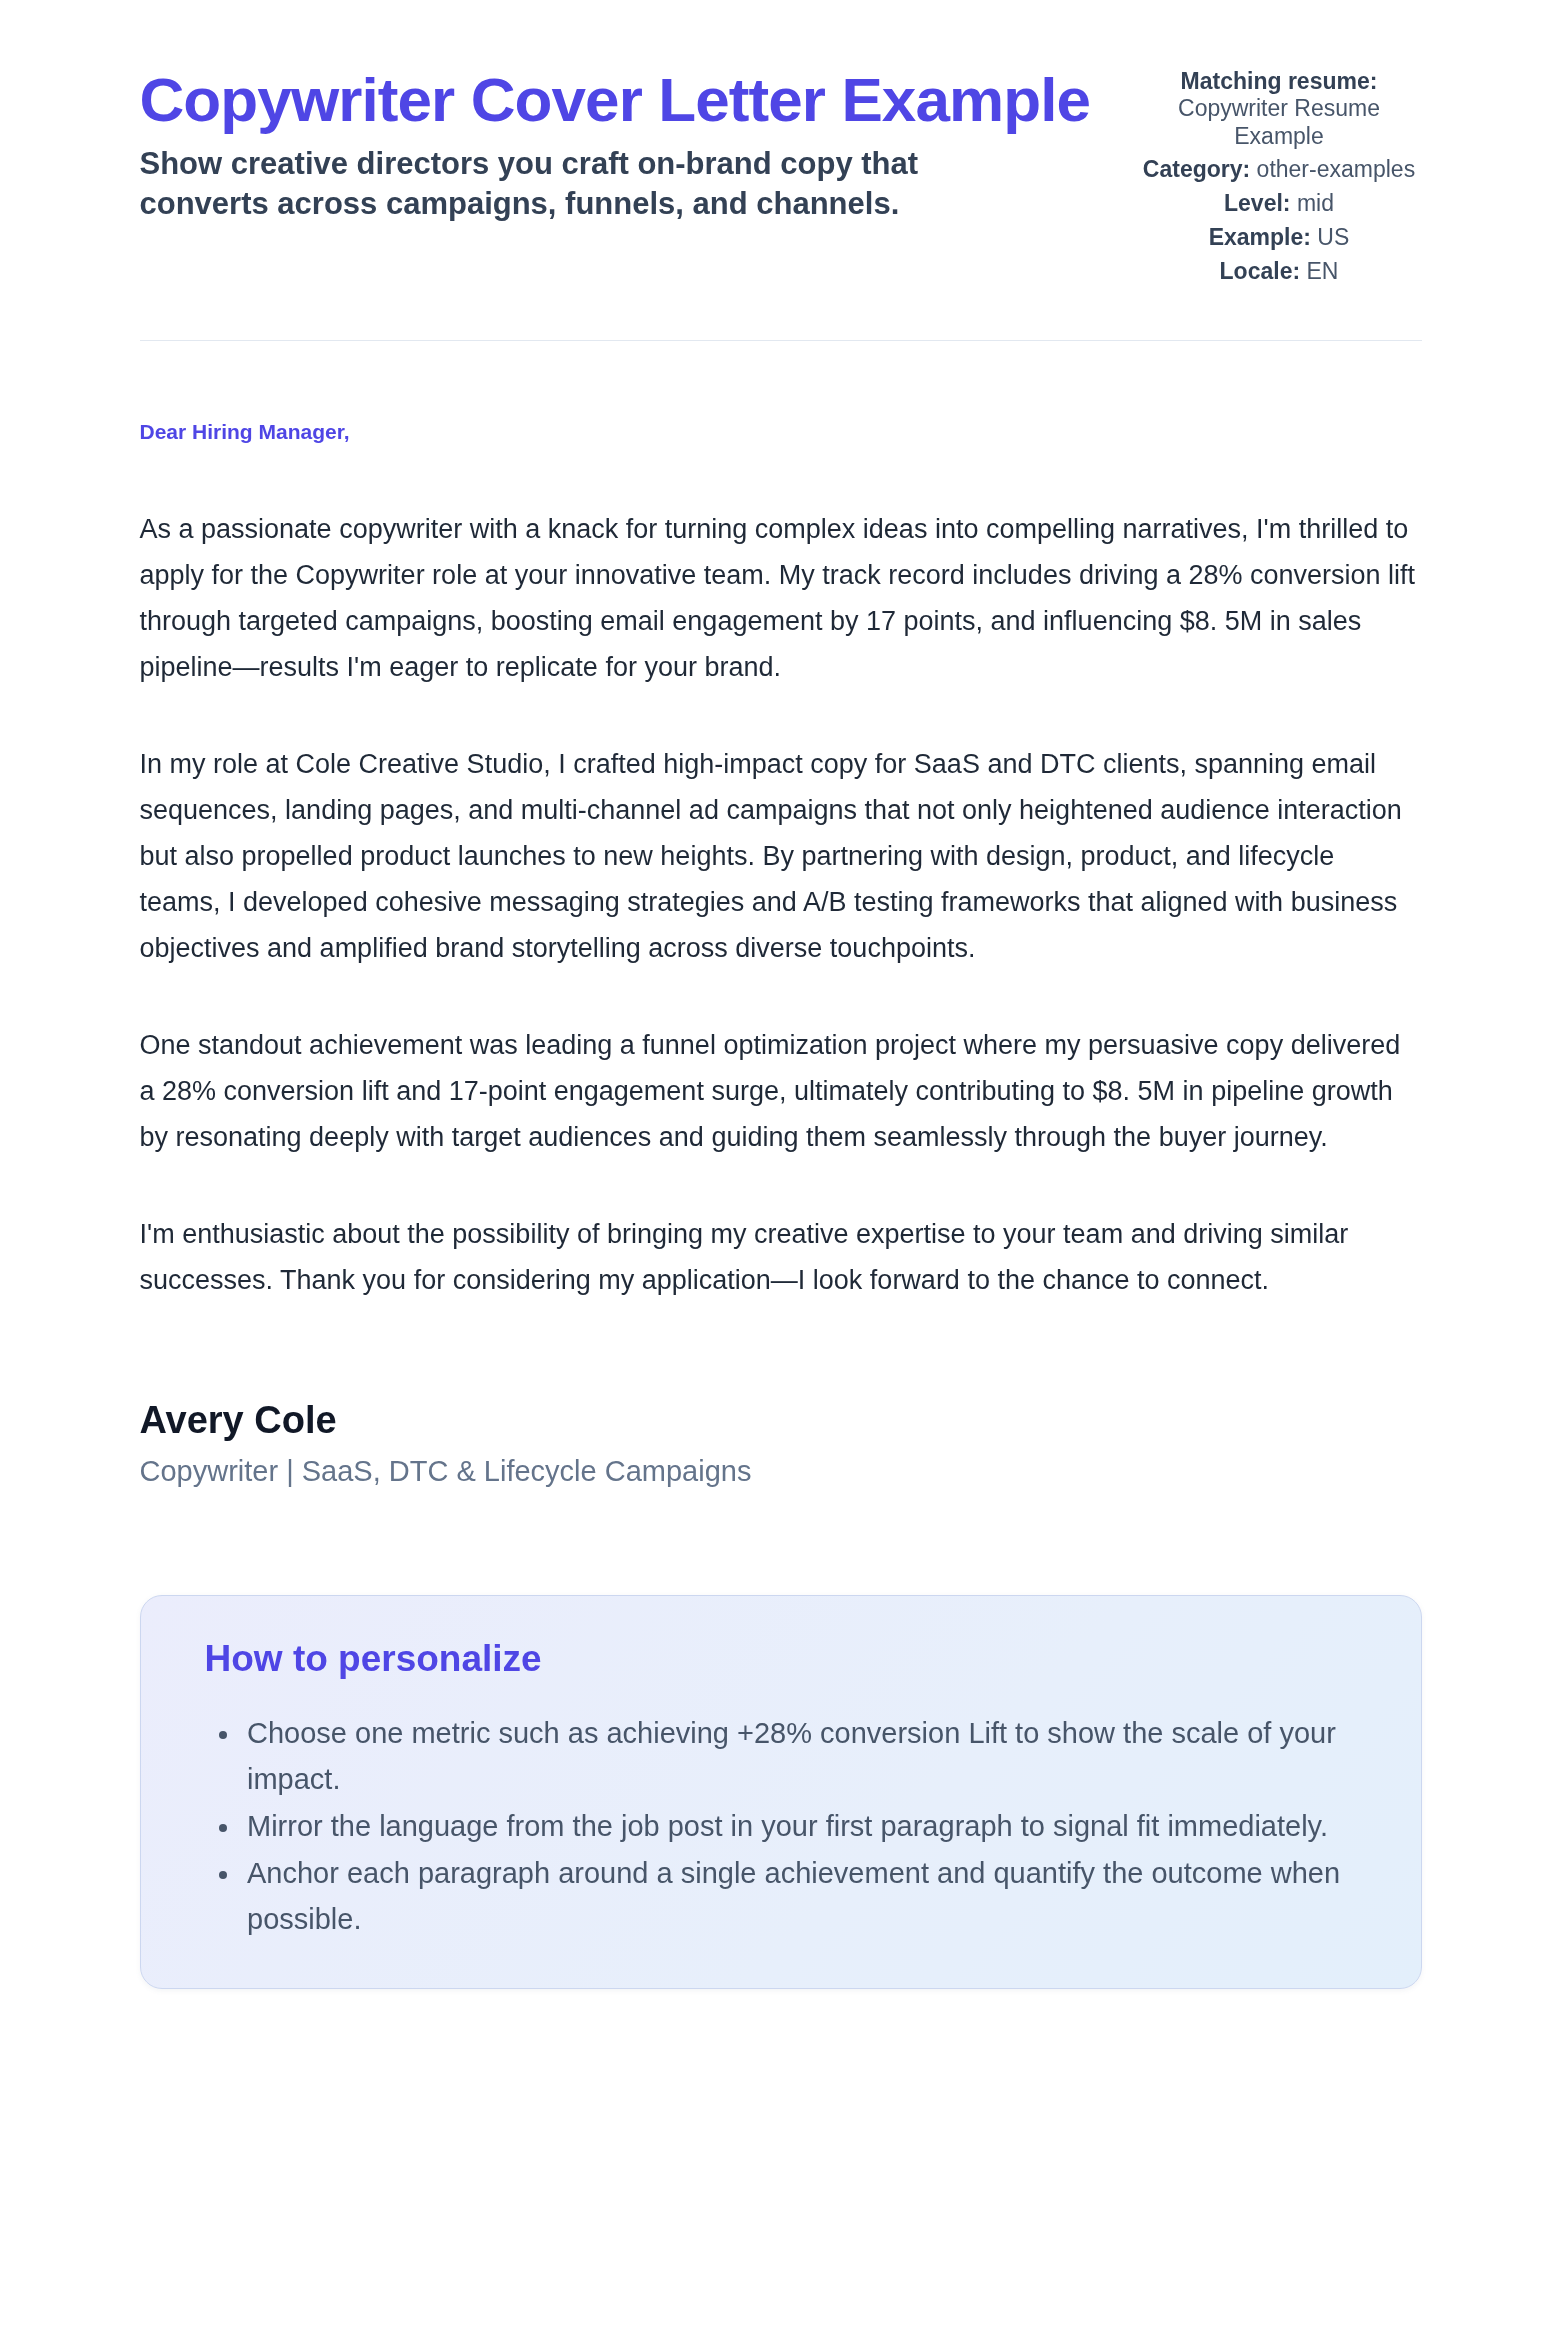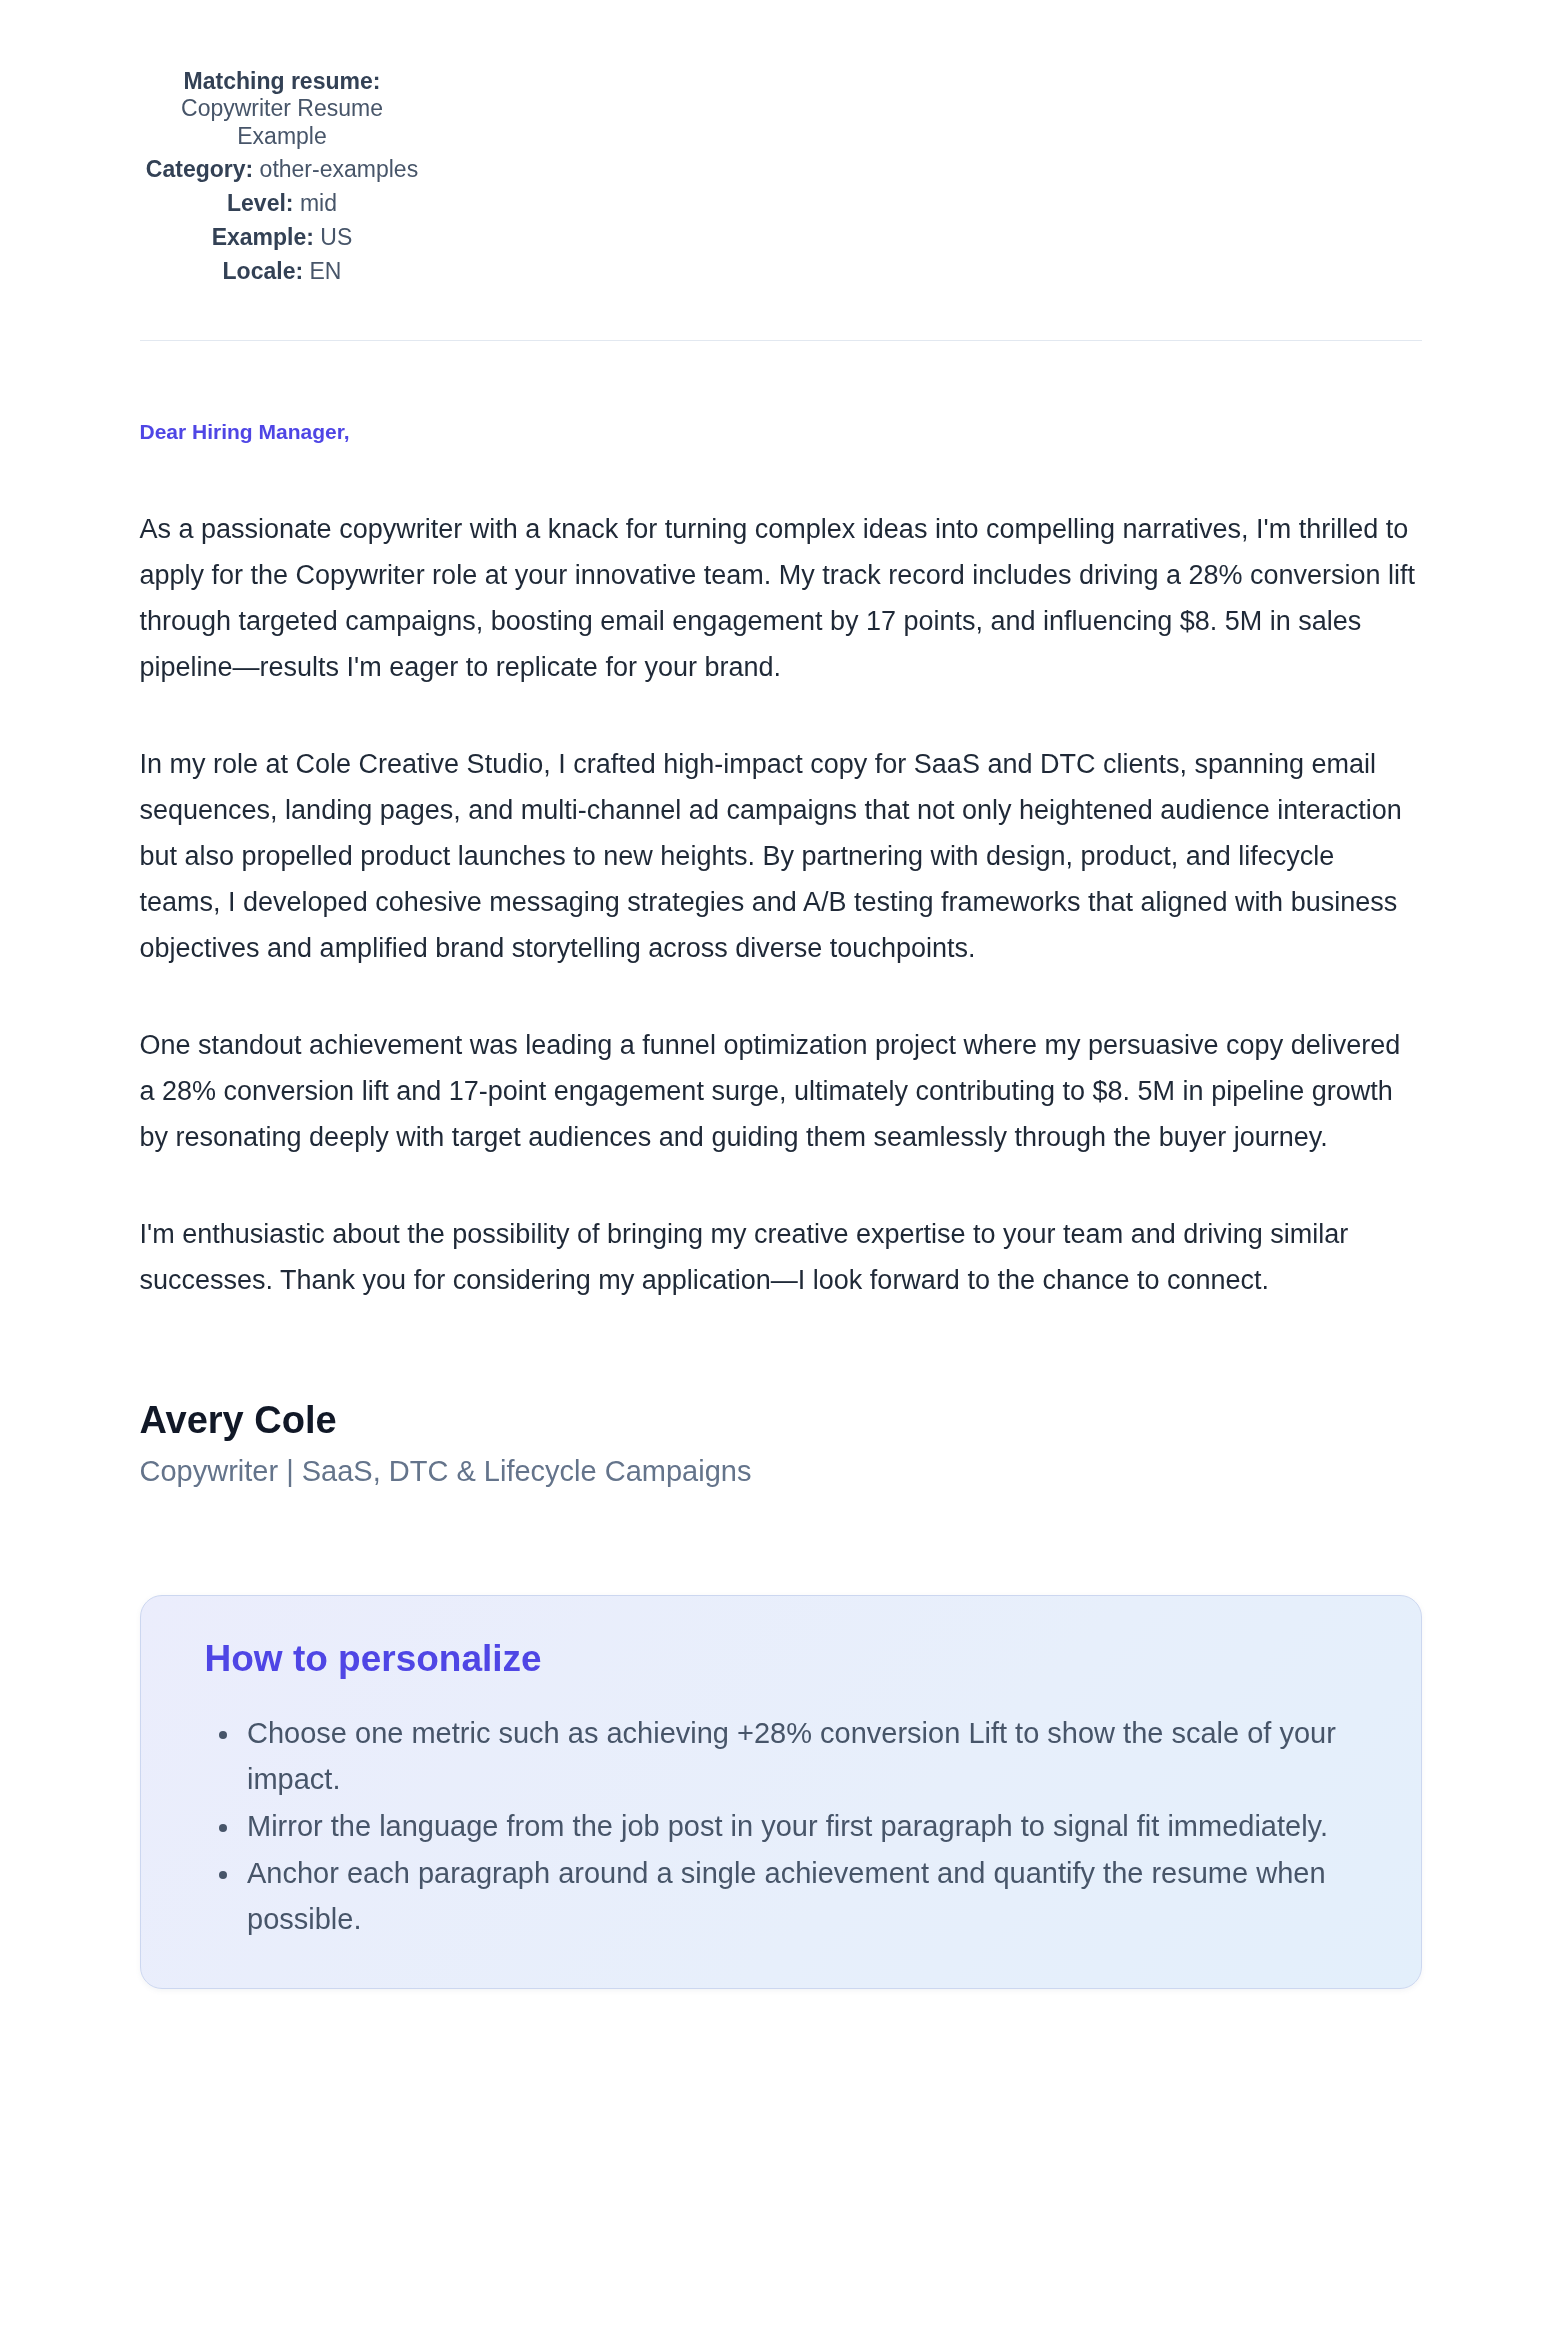--- a/index.html
+++ b/index.html
@@ -113,20 +113,24 @@
   }
   .tips-list li:first-child { margin-top: 0; }
   .tips-list li::marker { color: #475569; font-size: 26px; }
 </style>
 </head>
 <body>
 
 <div class="container">
 
   <header class="header-row">
+    <div class="header-left">
+      <h1 class="page-title">Copywriter Cover Letter Example</h1>
+      <p class="page-subtitle">Show creative directors you craft on-brand copy that converts across campaigns, funnels, and channels.</p>
+    </div>
 
     <aside class="meta">
       <div class="meta-item">
         <b>Matching resume:</b>
         <span>Copywriter Resume Example</span>
       </div>
       <div class="meta-item">
         <b>Category:</b>
         <span>other-examples</span>
       </div>
@@ -157,18 +161,18 @@
 
     <p class="sig-name">Avery Cole</p>
     <p class="sig-role">Copywriter | SaaS, DTC &amp; Lifecycle Campaigns</p>
   </main>
 
   <section class="tips-box">
     <h2 class="tips-heading">How to personalize</h2>
     <ul class="tips-list">
       <li>Choose one metric such as achieving +28% conversion Lift to show the scale of your impact.</li>
       <li>Mirror the language from the job post in your first paragraph to signal fit immediately.</li>
-      <li>Anchor each paragraph around a single achievement and quantify the resume when possible.</li>
+      <li>Anchor each paragraph around a single achievement and quantify the outcome when possible.</li>
     </ul>
   </section>
 
 </div>
 
 
 </body></html>

